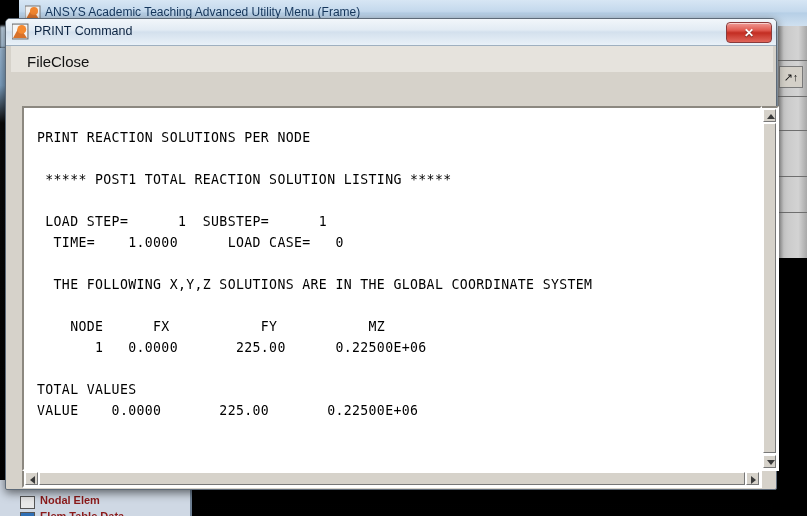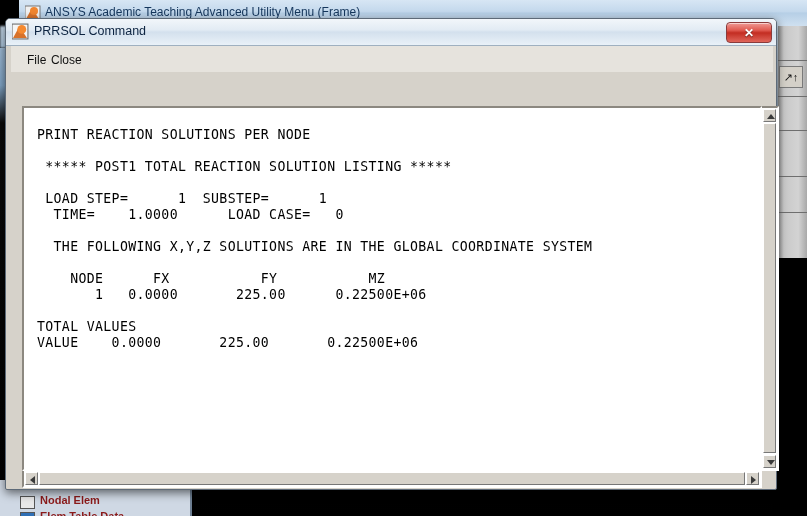--- a/index.html
+++ b/index.html
@@ -96,21 +96,21 @@
     display:flex;align-items:center;justify-content:center;
     color:#fff;font-size:12px;font-weight:bold;text-shadow:0 1px 1px rgba(0,0,0,.5);
     cursor:pointer;
   }
   .dlg-menubar{
     position:absolute;left:5px;top:27px;width:762px;height:26px;
     background:#e6e3dd;
     border-bottom:1px solid #b9b4ab;
   }
   .dlg-menu-item{
-    position:absolute;top:6px;font-size:12px;color:#111;cursor:default;
+    position:absolute;top:6px;font-size:15px;color:#111;cursor:default;
     padding:1px 4px;
     text-align:center;
   }
 
   .dlg-body{
     position:absolute;left:5px;top:53px;width:762px;height:413px;
     background:#d6d2ca;
   }
 
   
@@ -121,21 +121,21 @@
     border-left:2px solid #8c8880;
     border-right:2px solid #ffffff;
     border-bottom:2px solid #ffffff;
     box-sizing:border-box;
     overflow:hidden;
   }
   .pane-text{
     position:absolute;left:13px;top:6px;
     font-family:"DejaVu Sans Mono","Liberation Mono",monospace;
     font-size:13.2px;
-    line-height:16px;
+    line-height:21px;
     color:#000;
     white-space:pre;
     letter-spacing:0.35px;
   }
 
   
   .vscroll{
     position:absolute;left:751px;top:34px;width:17px;height:365px;
     background:#fff;
     border-top:2px solid #8c8880;
@@ -231,21 +231,21 @@
 </div>
 
 <div id="dialog">
 
   <div class="dlg-titlebar">
     <svg class="dlg-title-icon" viewBox="0 0 16 16">
       <rect x="0" y="1" width="15" height="14" fill="#f5f5f5" stroke="#6c6c6c"></rect>
       <path d="M1 14 L7 3 L14 14 Z" fill="#d8722a"></path>
       <circle cx="9.2" cy="6" r="4.2" fill="#f5892f"></circle>
     </svg>
-    <span class="dlg-title-text">PRRSOL  Command</span>
+    <span class="dlg-title-text">PRINT  Command</span>
     <div class="dlg-close">✕</div>
   </div>
 
   <div class="dlg-menubar">
     <span class="dlg-menu-item" style="left:12px">File</span>
     <span class="dlg-menu-item" style="left:36px">Close</span>
   </div>
 
   <div class="dlg-body">
 

